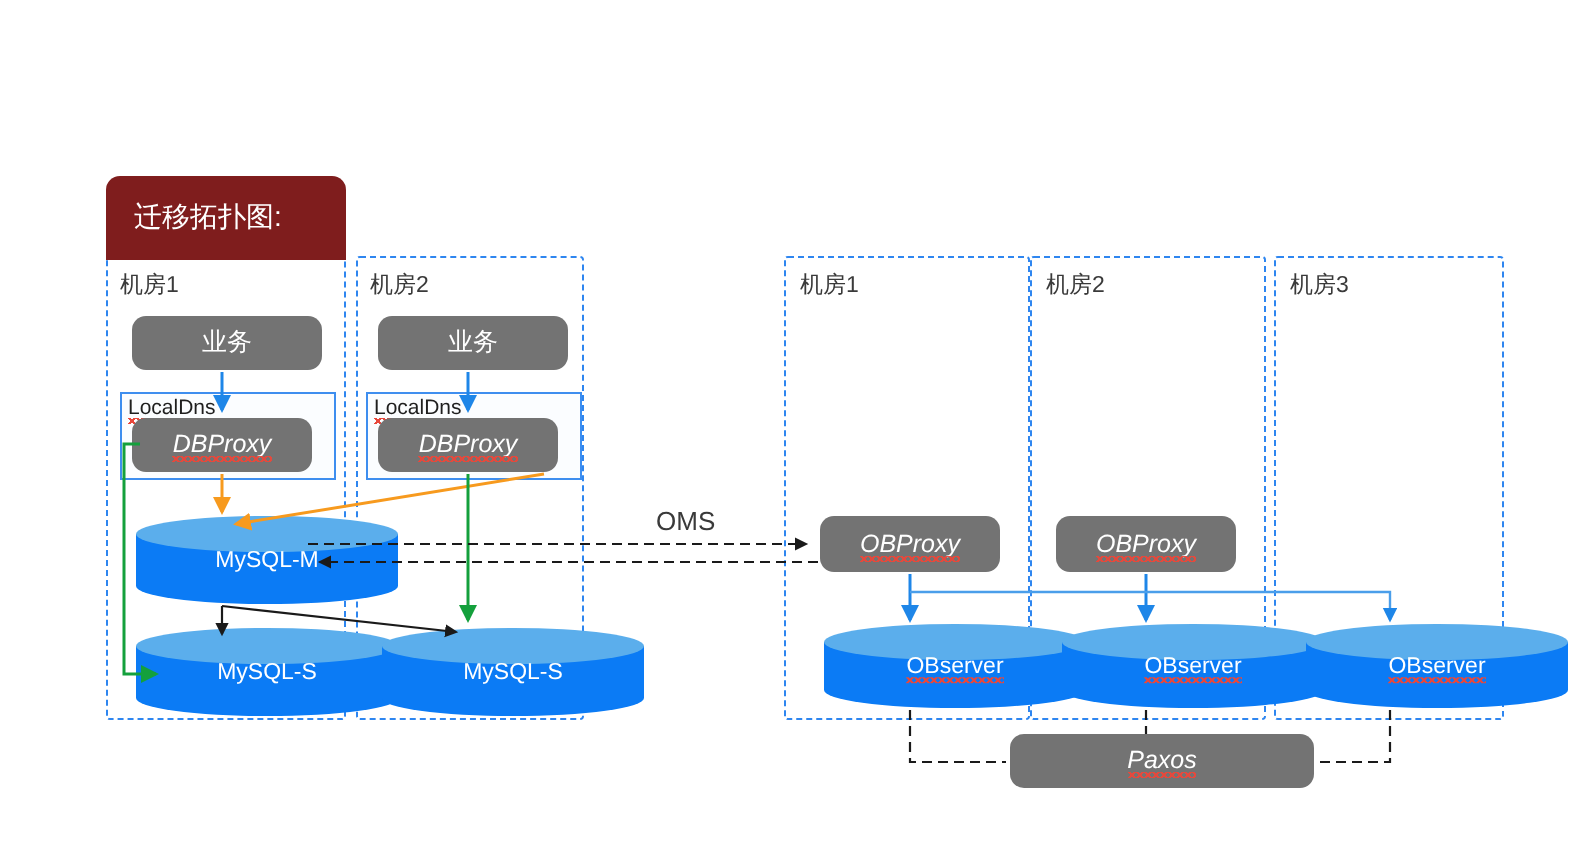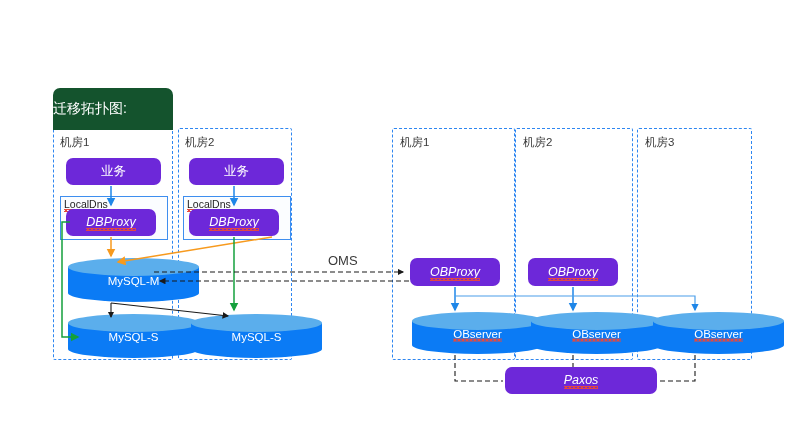--- a/index.html
+++ b/index.html
@@ -33,46 +33,47 @@
     color: #141414;
     white-space: nowrap;
   }
   
   .topo-tag {
     position: absolute;
     left: 53px;
     top: 88px;
     width: 120px;
     height: 42px;
-    background: #14532d;
+    background: #7f1d1d;
     border-radius: 7px 7px 0 0;
     color: #ffffff;
     font-size: 14px;
     display: flex;
     align-items: center;
+    padding-left: 14px;
     box-sizing: border-box;
     z-index: 6;
   }
   
   .room {
     position: absolute;
     border: 1.4px dashed #2E86F0;
     box-sizing: border-box;
     border-radius: 2px;
   }
   .room-label {
     position: absolute;
     font-size: 11.5px;
     color: #3a3a3a;
     white-space: nowrap;
   }
   
   .bbox {
     position: absolute;
-    background: #6d28d9;
+    background: #737373;
     border-radius: 7px;
     color: #ffffff;
     font-size: 12.5px;
     display: flex;
     align-items: center;
     justify-content: center;
     box-sizing: border-box;
     z-index: 4;
   }
   .bbox .squig {

